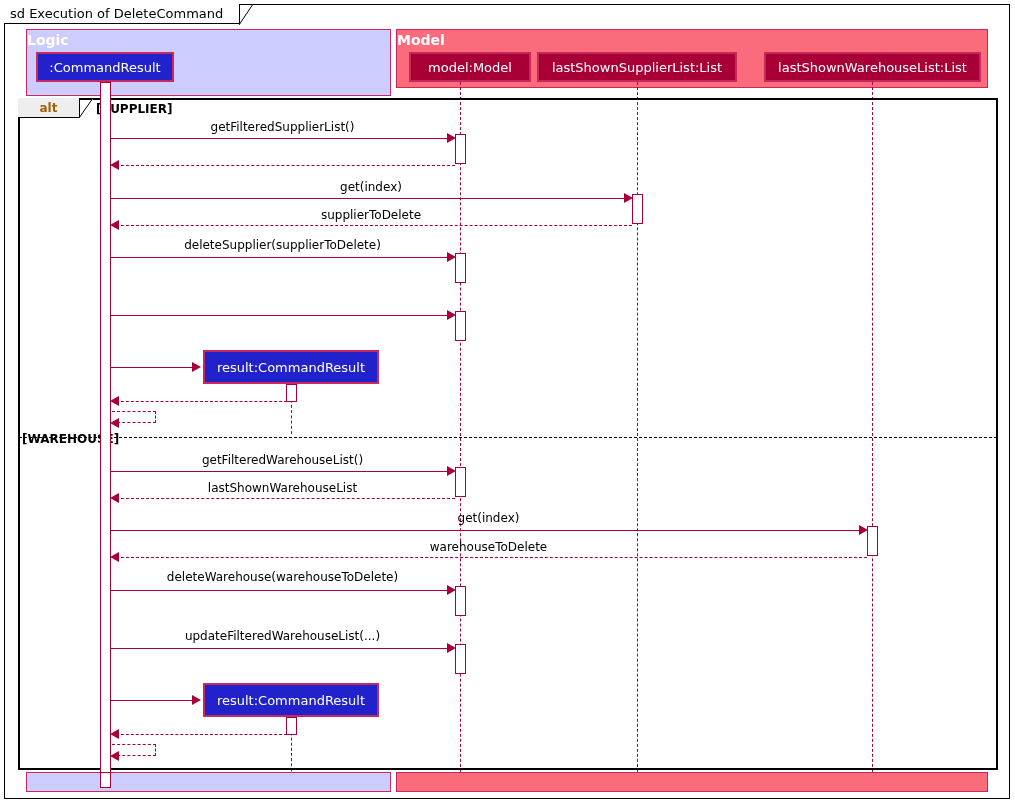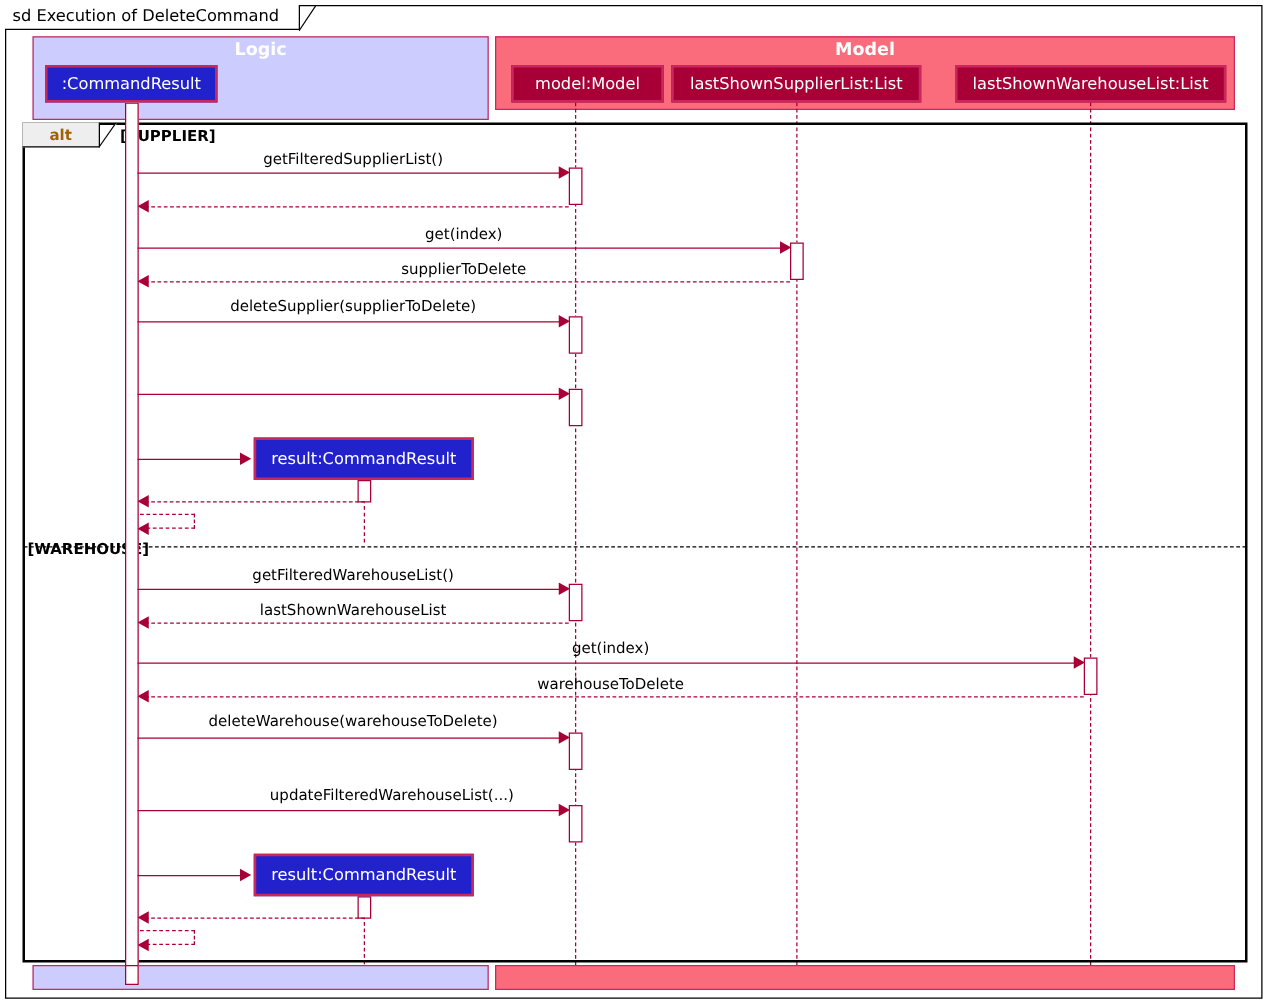--- a/index.html
+++ b/index.html
@@ -11,21 +11,21 @@
   .sd-tab{position:absolute;left:4px;top:4px;height:20px;border:1px solid #000;border-left:none;border-top:none;
           background:#fff;box-sizing:border-box;display:flex;align-items:center;padding:0 0 0 6px;}
   .sd-tab-label{font-size:13px;color:#000;white-space:nowrap;}
   .sd-tab-corner{position:absolute;left:239px;top:4px;width:14px;height:21px;overflow:hidden;}
   .sd-tab-corner svg{display:block;}
 
   
   .pkg{position:absolute;box-sizing:border-box;}
   .pkg-logic{left:26px;top:29px;width:365px;height:67px;background:#ccccff;border:1px solid #c7295c;}
   .pkg-model{left:396px;top:29px;width:592px;height:59px;background:#fa6b7c;border:1px solid #c7295c;}
-  .pkg-title{position:absolute;left:0;right:0;top:2px;text-align:center;color:#ffffff;font-size:14px;font-weight:bold;}
+  .pkg-title{position:absolute;left:0;right:0;top:2px;text-align:left;color:#ffffff;font-size:14px;font-weight:bold;}
 
   
   .pkg-foot{position:absolute;box-sizing:border-box;height:20px;}
   .foot-logic{left:26px;top:772px;width:365px;background:#ccccff;border:1px solid #c7295c;}
   .foot-model{left:396px;top:772px;width:592px;background:#fa6b7c;border:1px solid #c7295c;}
 
   
   .participant{position:absolute;box-sizing:border-box;background:#a80036;border:2px solid #c7295c;
                color:#ffffff;font-size:13px;display:flex;align-items:center;justify-content:center;
                height:30px;white-space:nowrap;padding:0 8px;}
@@ -184,21 +184,21 @@
   <div class="arrow arrow-r" style="left:859px;top:525px;"></div>
 
   <div class="msg-label" style="left:110px;top:540px;width:757px;">warehouseToDelete</div>
   <div class="msg-line msg-ret" style="left:116px;top:557px;width:751px;"></div>
   <div class="arrow arrow-l" style="left:110px;top:552px;"></div>
 
   <div class="msg-label" style="left:110px;top:570px;width:345px;">deleteWarehouse(warehouseToDelete)</div>
   <div class="msg-line msg-sync" style="left:110px;top:590px;width:340px;"></div>
   <div class="arrow arrow-r" style="left:447px;top:585px;"></div>
 
-  <div class="msg-label" style="left:110px;top:629px;width:345px;padding-left:31px;">updateFilteredWarehouseList(...)</div>
+  <div class="msg-label" style="left:110px;top:629px;width:345px;">updateFilteredWarehouseList(...)</div>
   <div class="msg-line msg-sync" style="left:110px;top:648px;width:340px;"></div>
   <div class="arrow arrow-r" style="left:447px;top:643px;"></div>
 
   <div class="msg-line msg-sync" style="left:110px;top:700px;width:85px;"></div>
   <div class="arrow arrow-r" style="left:192px;top:695px;"></div>
   <div class="created" style="left:203px;top:683px;width:176px;">
     <span>result:CommandResult</span>
   </div>
 
   <div class="msg-line msg-ret" style="left:116px;top:734px;width:176px;"></div>

